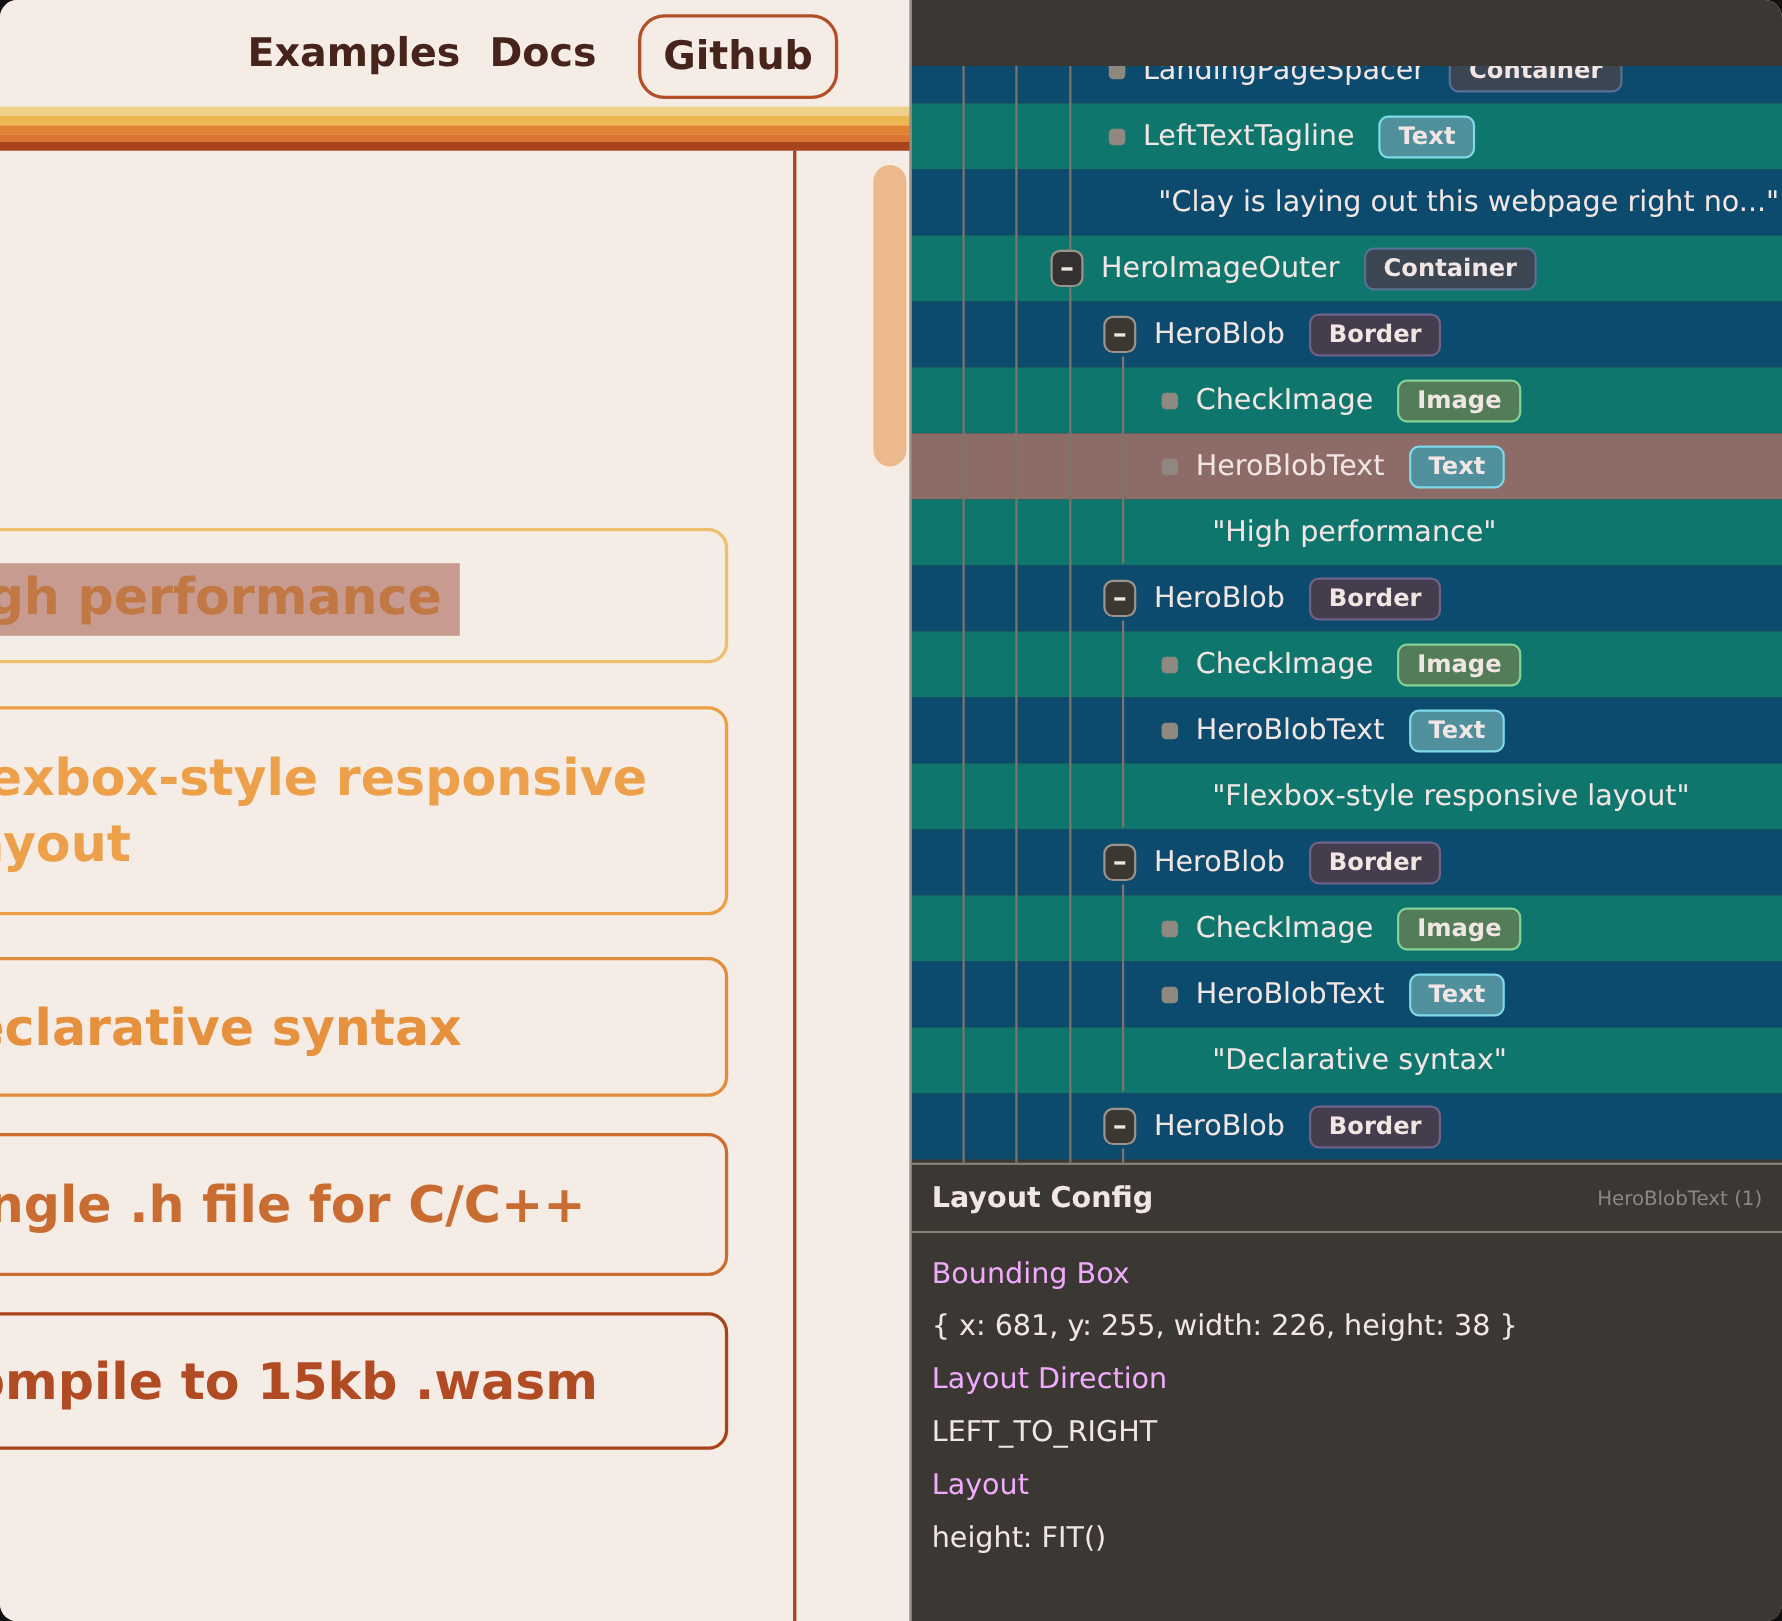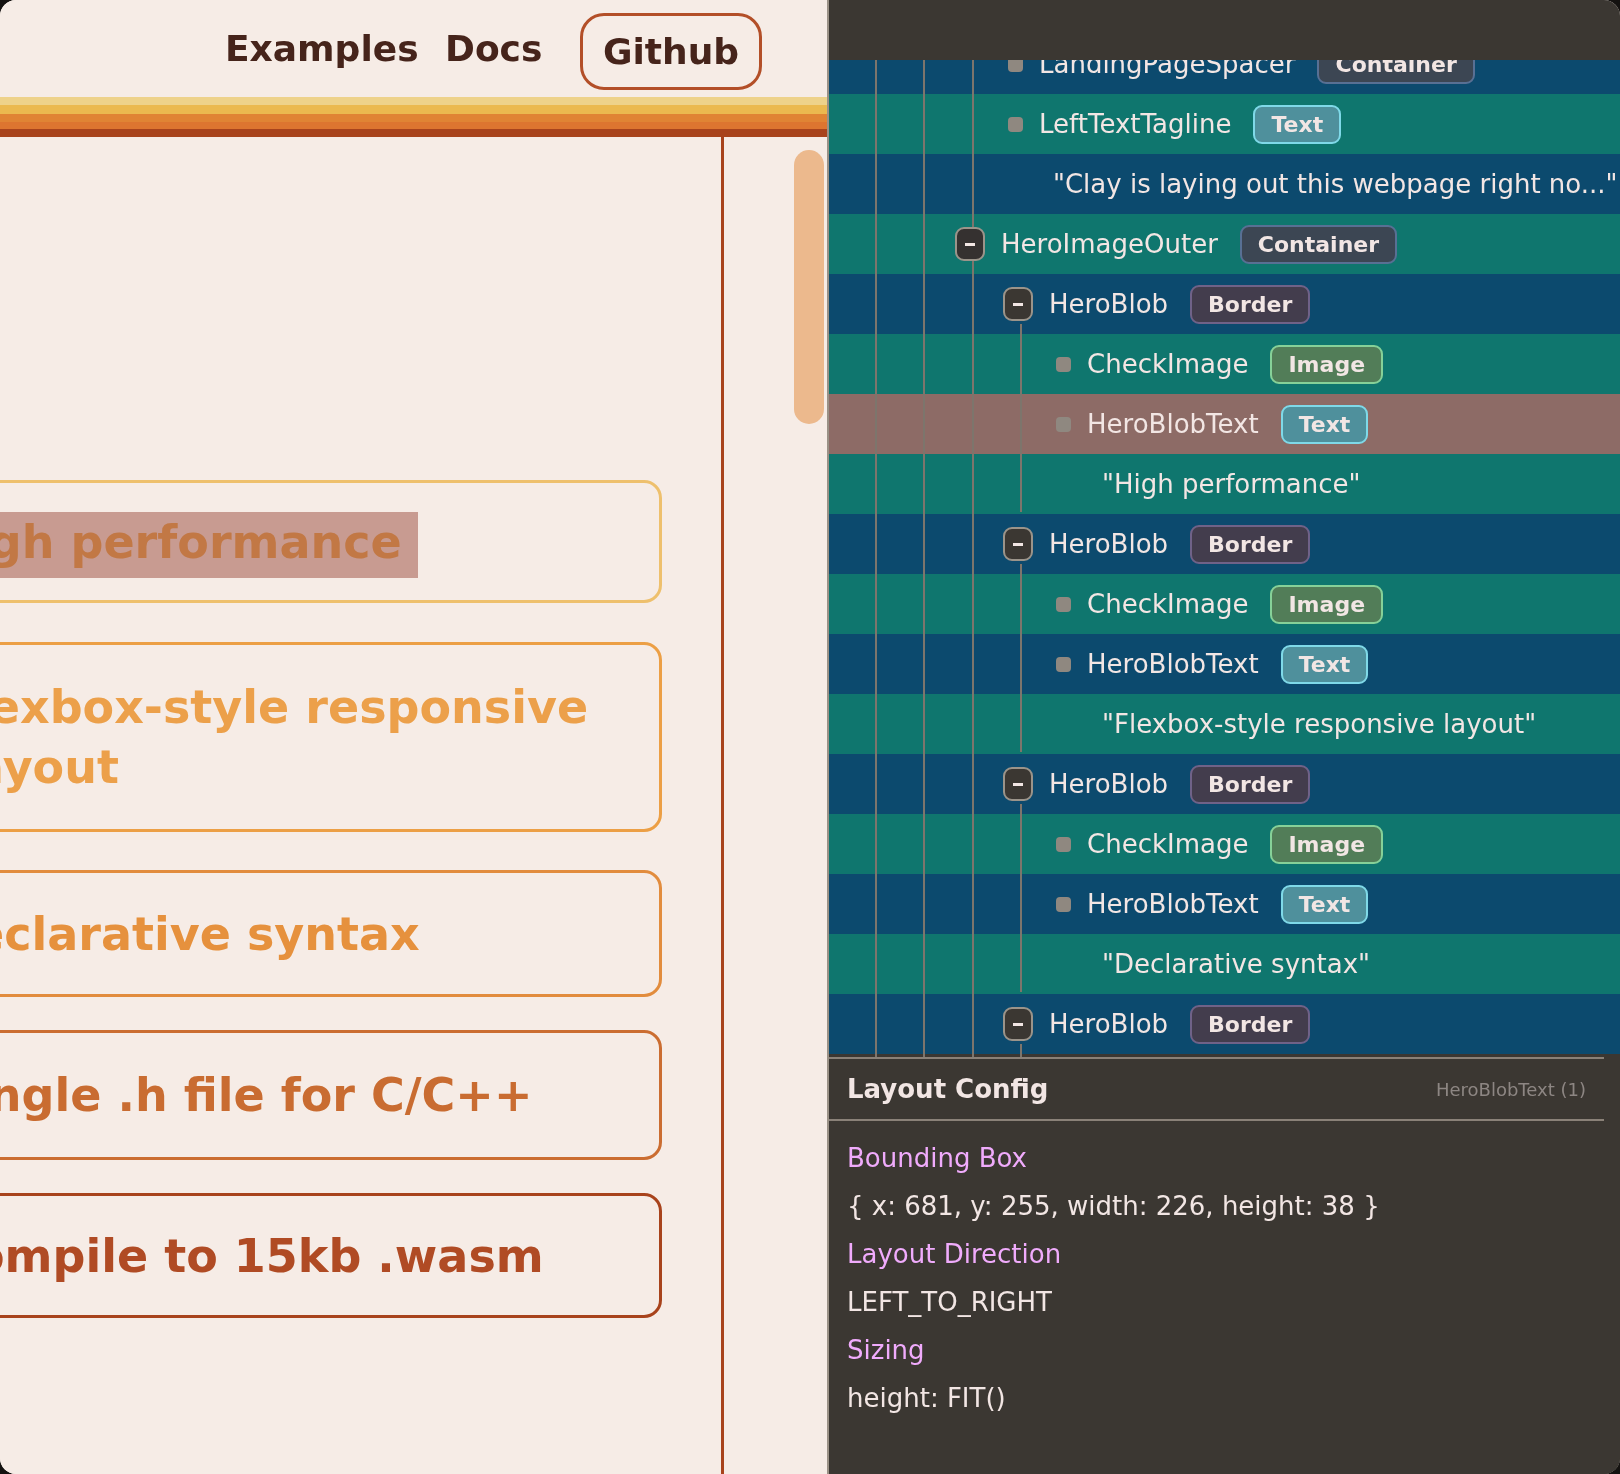--- a/index.html
+++ b/index.html
@@ -37,21 +37,21 @@
   .trow.dark .toggle{background:#353130;}
   .toggle i{display:block;width:10px;height:3px;background:#f2e6e4;}
   .nname{margin-left:16px;white-space:nowrap;}
   .badge{margin-left:22px;padding:5px 16px;border-radius:9px;border:2px solid;font-size:22px;font-weight:700;white-space:nowrap;}
   .badge-Container{background:#3c4653;border-color:#587094;}
   .badge-Text{background:#4f909c;border-color:#7fd9e8;}
   .badge-Image{background:#527d58;border-color:#86d198;}
   .badge-Border{background:#433d4d;border-color:#6f6288;}
   .preview{white-space:nowrap;color:#f2e6e4;}
   .guide{position:absolute;top:0;width:2px;background:#7d756c;z-index:2;}
-  #config-bar{position:absolute;top:1057px;left:0;right:16px;height:64px;box-sizing:border-box;border-top:2px solid #8a8178;border-bottom:2px solid #8a8178;display:flex;align-items:center;justify-content:space-between;padding:0 18px;background:#3b3732;}
+  #config-bar{position:absolute;top:1057px;left:0;right:0;height:64px;box-sizing:border-box;border-top:2px solid #8a8178;border-bottom:2px solid #8a8178;display:flex;align-items:center;justify-content:space-between;padding:0 18px;background:#3b3732;}
   #config-title{font-size:26px;font-weight:600;color:#f2e6e4;}
   #config-selected{font-size:18px;color:#8d8683;}
   #config-body{position:absolute;top:1121px;left:0;right:0;bottom:0;padding:13px 0 0 18px;background:#3b3732;}
   .cfg-line{height:48px;line-height:48px;font-size:26px;white-space:nowrap;}
   .cfg-label{color:#f0abfc;}
   .cfg-value{color:#f2e6e4;font-weight:500;}
 </style>
 </head>
 <body>
 
@@ -195,18 +195,18 @@
     </div>
     <div id="config-bar">
       <span id="config-title">Layout Config</span>
       <span id="config-selected">HeroBlobText (1)</span>
     </div>
     <div id="config-body">
         <div class="cfg-line"><span class="cfg-label">Bounding Box</span></div>
         <div class="cfg-line"><span class="cfg-value">{ x: 681, y: 255, width: 226, height: 38 }</span></div>
         <div class="cfg-line"><span class="cfg-label">Layout Direction</span></div>
         <div class="cfg-line"><span class="cfg-value">LEFT_TO_RIGHT</span></div>
-        <div class="cfg-line"><span class="cfg-label">Sizing</span></div>
+        <div class="cfg-line"><span class="cfg-label">Layout</span></div>
         <div class="cfg-line"><span class="cfg-value">height: FIT()</span></div>
       </div>
   </div>
 
 </div>
 
 </body></html>

